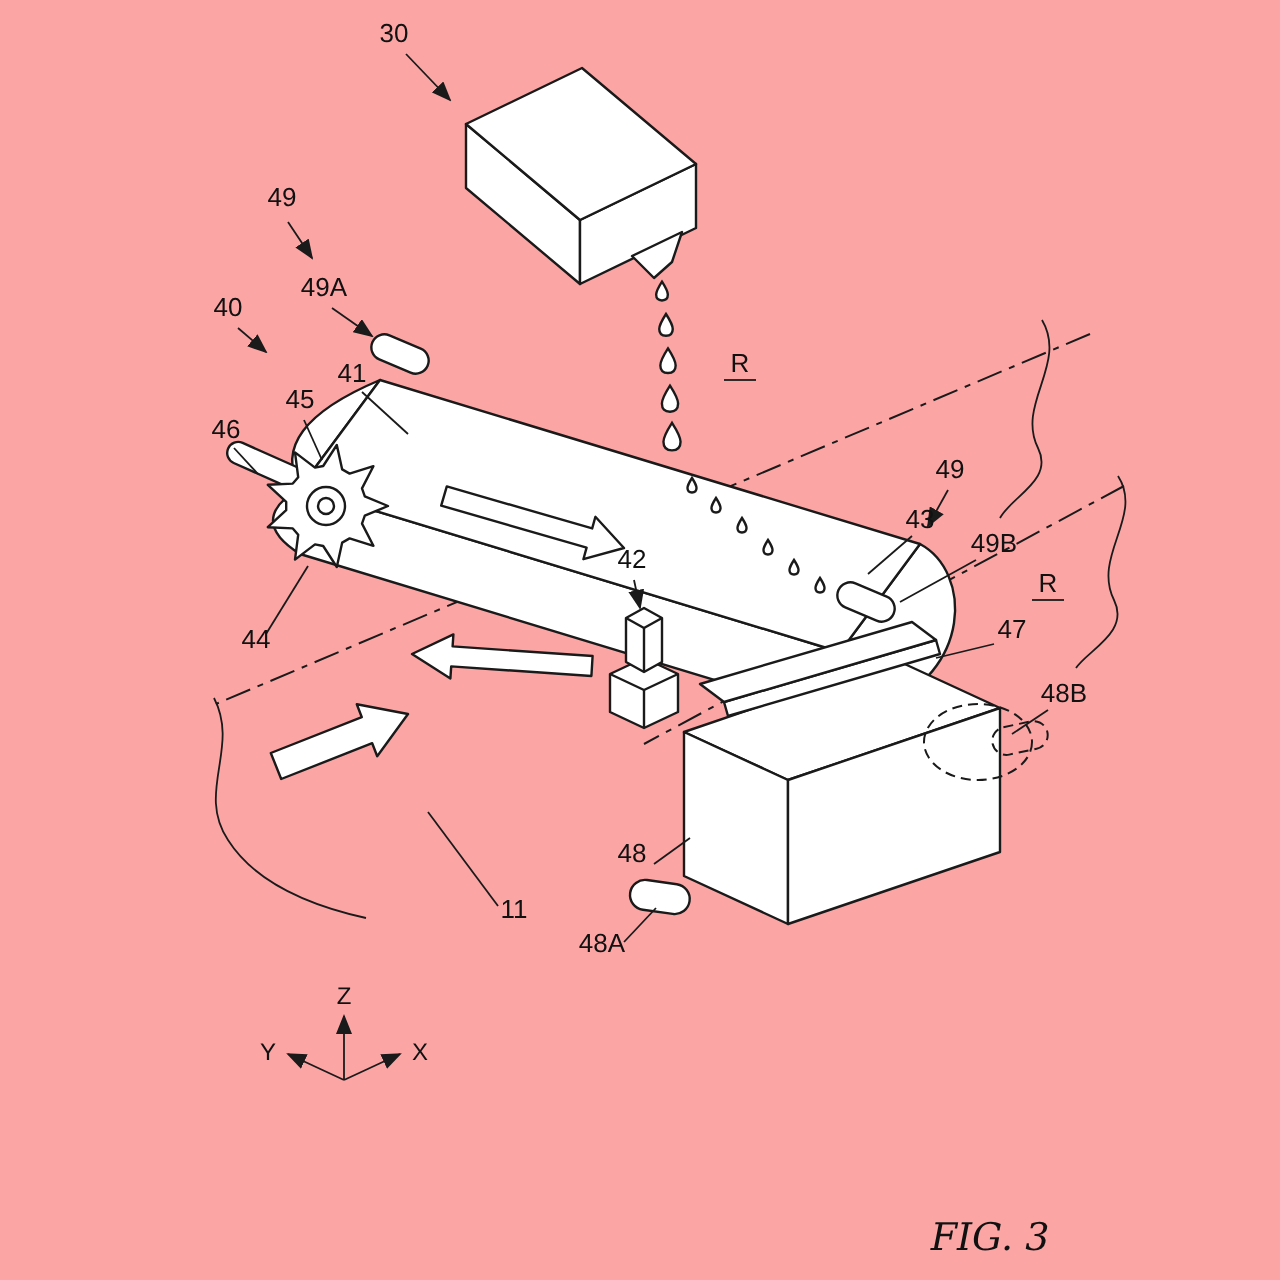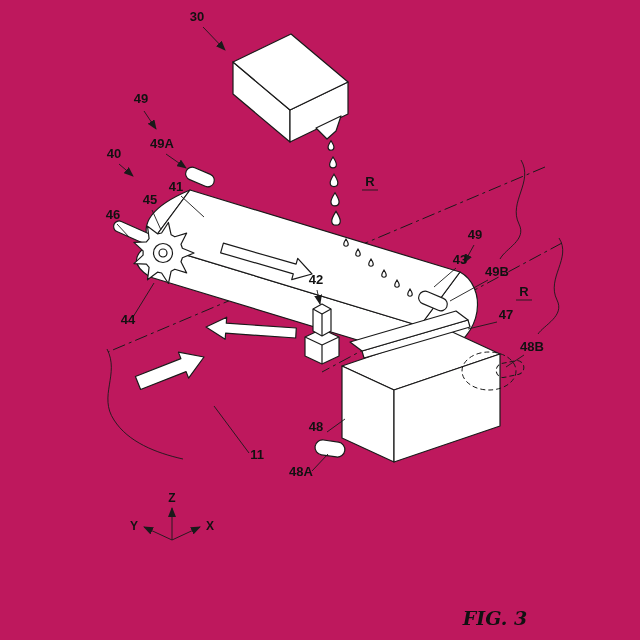--- a/index.html
+++ b/index.html
@@ -1,17 +1,17 @@
 <!DOCTYPE html>
 <html><head>
 <meta charset="utf-8">
 <style>
   html,body{margin:0;padding:0;background:#ffffff;}
-  .stage{width:640px;height:640px;position:relative;background:#be185d;overflow:hidden;
-         font-family:"Liberation Sans",sans-serif;font-weight:bold;}
+  .stage{width:640px;height:640px;position:relative;background:#fca5a5;overflow:hidden;
+         font-family:"Liberation Sans",sans-serif;}
   svg{display:block;}
   .shape{fill:#ffffff;stroke:#1a1a1a;stroke-width:1.2;stroke-linejoin:round;}
   .ln{fill:none;stroke:#1a1a1a;stroke-width:1.2;}
   .thin{fill:none;stroke:#1a1a1a;stroke-width:0.9;}
   .dashdot{fill:none;stroke:#1a1a1a;stroke-width:1;stroke-dasharray:13 4 3 4;}
   .dash{fill:none;stroke:#1a1a1a;stroke-width:1;stroke-dasharray:5 3;}
   .ref{font-family:"Liberation Sans",sans-serif;font-size:13px;fill:#111;}
   .axislbl{font-family:"Liberation Sans",sans-serif;font-size:12px;fill:#111;}
   .cap{font-family:"DejaVu Serif","Liberation Serif",serif;font-style:italic;font-size:19px;fill:#111;}
   .dropdef{fill:#fff;stroke:#1a1a1a;stroke-width:1.2;vector-effect:non-scaling-stroke;}

